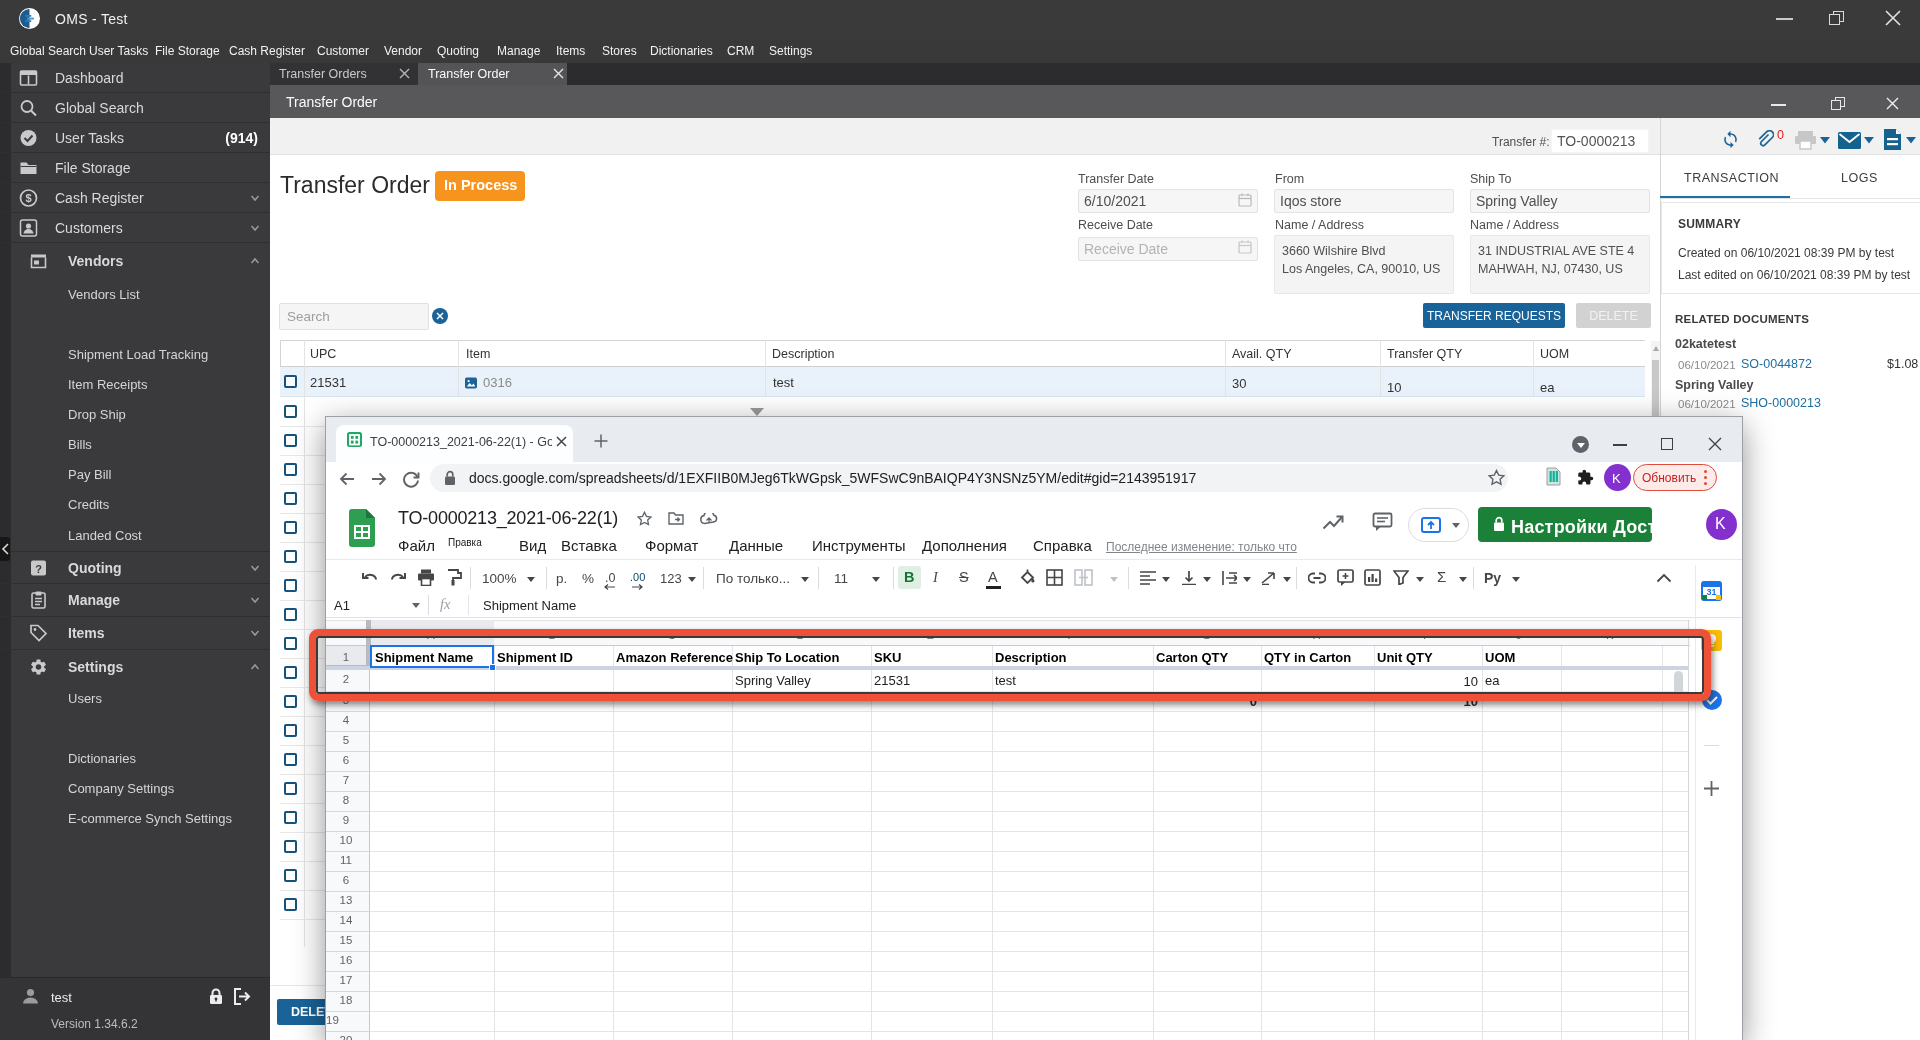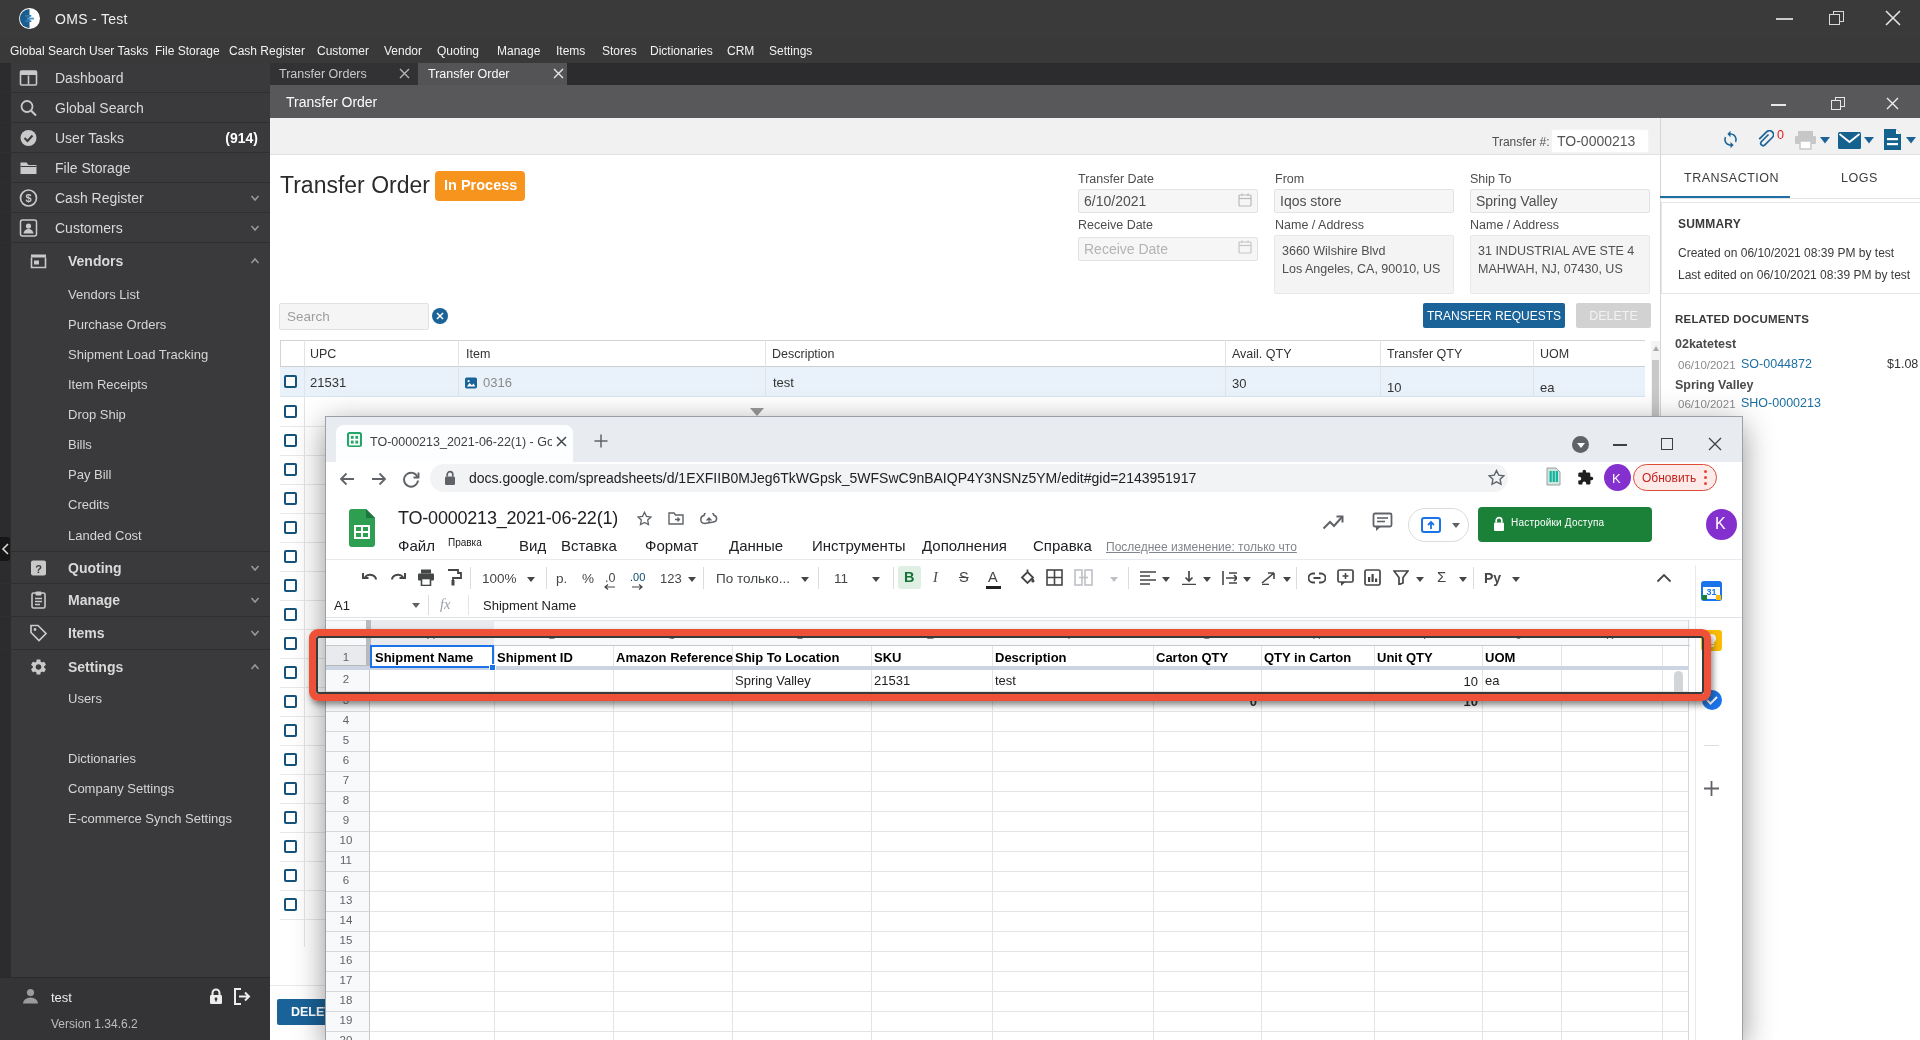--- a/index.html
+++ b/index.html
@@ -125,23 +125,20 @@
         <path d="M2.5 6 v10 h14 V6" fill="none" stroke="#c9c9c9" stroke-width="1.6"></path>
         <rect x="5" y="9" width="5" height="4" fill="#c9c9c9"></rect>
       </svg>
     <span class="lbl glbl" style="font-weight:bold">Vendors</span>
     <svg class="chev" viewBox="0 0 10 10">
         <path d="M1.5 7 L5 3 L8.5 7" stroke="#9a9a9a" stroke-width="1.5" fill="none"></path>
       </svg>
   </div>
   <div class="nav" style="top:216px;height:30px">
       <span class="lbl sub">Vendors List</span>
-    </div>
-  <div class="nav" style="top:246px;height:30px">
-      <span class="lbl sub">Purchase Orders</span>
     </div>
   <div class="nav" style="top:276px;height:30px">
       <span class="lbl sub">Shipment Load Tracking</span>
     </div>
   <div class="nav" style="top:306px;height:30px">
       <span class="lbl sub">Item Receipts</span>
     </div>
   <div class="nav" style="top:366px;height:30px">
       <span class="lbl sub">Bills</span>
     </div>
@@ -529,21 +526,21 @@
 <svg class="abs" style="left:1421px;top:517px" width="20" height="16" viewBox="0 0 20 16">
     <rect x="1" y="1" width="18" height="14" rx="2" fill="none" stroke="#1a73e8" stroke-width="2"></rect>
     <path d="M10 12 V5.5 M7 8 L10 5 L13 8" fill="none" stroke="#1a73e8" stroke-width="1.8"></path>
   </svg>
 <div class="abs" style="left:1452px;top:523px;width:0;height:0;border-left:4.5px solid transparent;border-right:4.5px solid transparent;border-top:5.5px solid #5f6368"></div>
 <div class="abs" style="left:1478px;top:507px;width:174px;height:35px;background:#1b8038;border-radius:4px"></div>
 <svg class="abs" style="left:1493px;top:516px" width="12" height="16" viewBox="0 0 12 16">
     <rect x="1" y="6.5" width="10" height="8.5" rx="1.2" fill="#fff"></rect>
     <path d="M3.2 6.5 V4.5 a2.8 2.8 0 0 1 5.6 0 V6.5" fill="none" stroke="#fff" stroke-width="1.7"></path>
   </svg>
-<span class="abs" style="left:1511px;top:517px;font-size:10px;font-weight:normal;color:#fff;letter-spacing:.2px">Настройки Доступа</span>
+<span class="abs" style="left:1511px;top:517px;font-size:18px;font-weight:bold;color:#fff;letter-spacing:.2px">Настройки Доступа</span>
 <div class="abs" style="left:1706px;top:509px;width:31px;height:31px;border-radius:50%;background:#8430ce"></div>
 <span class="abs" style="left:1715px;top:515px;font-size:16px;color:#fff">K</span>
 
 <div class="abs" style="left:326px;top:559px;width:1416px;height:1px;background:#e8eaed"></div>
 <svg class="abs" style="left:362px;top:571px" width="17" height="14" viewBox="0 0 17 14">
     <path d="M3 6 a6 5 0 0 1 11 2.5" fill="none" stroke="#444746" stroke-width="2"></path>
     <path d="M1 2 v5 h5.5" fill="none" stroke="#444746" stroke-width="2"></path>
   </svg>
 <svg class="abs" style="left:389px;top:571px" width="17" height="14" viewBox="0 0 17 14">
     <path d="M14 6 a6 5 0 0 0 -11 2.5" fill="none" stroke="#444746" stroke-width="2"></path>
@@ -701,21 +698,21 @@
 <span class="abs" style="left:326px;top:914.0px;width:40px;text-align:center;font-size:11.5px;color:#5f6368">14</span>
 <div class="abs" style="left:326px;top:911px;width:44px;height:1px;background:#d5d7da"></div>
 <span class="abs" style="left:326px;top:934.0px;width:40px;text-align:center;font-size:11.5px;color:#5f6368">15</span>
 <div class="abs" style="left:326px;top:931px;width:44px;height:1px;background:#d5d7da"></div>
 <span class="abs" style="left:326px;top:954.0px;width:40px;text-align:center;font-size:11.5px;color:#5f6368">16</span>
 <div class="abs" style="left:326px;top:951px;width:44px;height:1px;background:#d5d7da"></div>
 <span class="abs" style="left:326px;top:974.0px;width:40px;text-align:center;font-size:11.5px;color:#5f6368">17</span>
 <div class="abs" style="left:326px;top:971px;width:44px;height:1px;background:#d5d7da"></div>
 <span class="abs" style="left:326px;top:994.0px;width:40px;text-align:center;font-size:11.5px;color:#5f6368">18</span>
 <div class="abs" style="left:326px;top:991px;width:44px;height:1px;background:#d5d7da"></div>
-<span class="abs" style="left:326px;top:1014.0px;width:40px;text-align:center;font-size:11.5px;color:#5f6368">19</span>
+<span class="abs" style="left:326px;top:1014.0px;width:40px;font-size:11.5px;color:#5f6368">19</span>
 <div class="abs" style="left:326px;top:1011px;width:44px;height:1px;background:#d5d7da"></div>
 <span class="abs" style="left:326px;top:1034.0px;width:40px;text-align:center;font-size:11.5px;color:#5f6368">20</span>
 <div class="abs" style="left:326px;top:1031px;width:44px;height:1px;background:#d5d7da"></div>
 <div class="abs" style="left:370px;top:666px;width:1318px;height:1px;background:#e2e4e7"></div>
 <div class="abs" style="left:370px;top:691px;width:1318px;height:1px;background:#e2e4e7"></div>
 <div class="abs" style="left:370px;top:711px;width:1318px;height:1px;background:#e2e4e7"></div>
 <div class="abs" style="left:370px;top:731px;width:1318px;height:1px;background:#e2e4e7"></div>
 <div class="abs" style="left:370px;top:751px;width:1318px;height:1px;background:#e2e4e7"></div>
 <div class="abs" style="left:370px;top:771px;width:1318px;height:1px;background:#e2e4e7"></div>
 <div class="abs" style="left:370px;top:791px;width:1318px;height:1px;background:#e2e4e7"></div>

